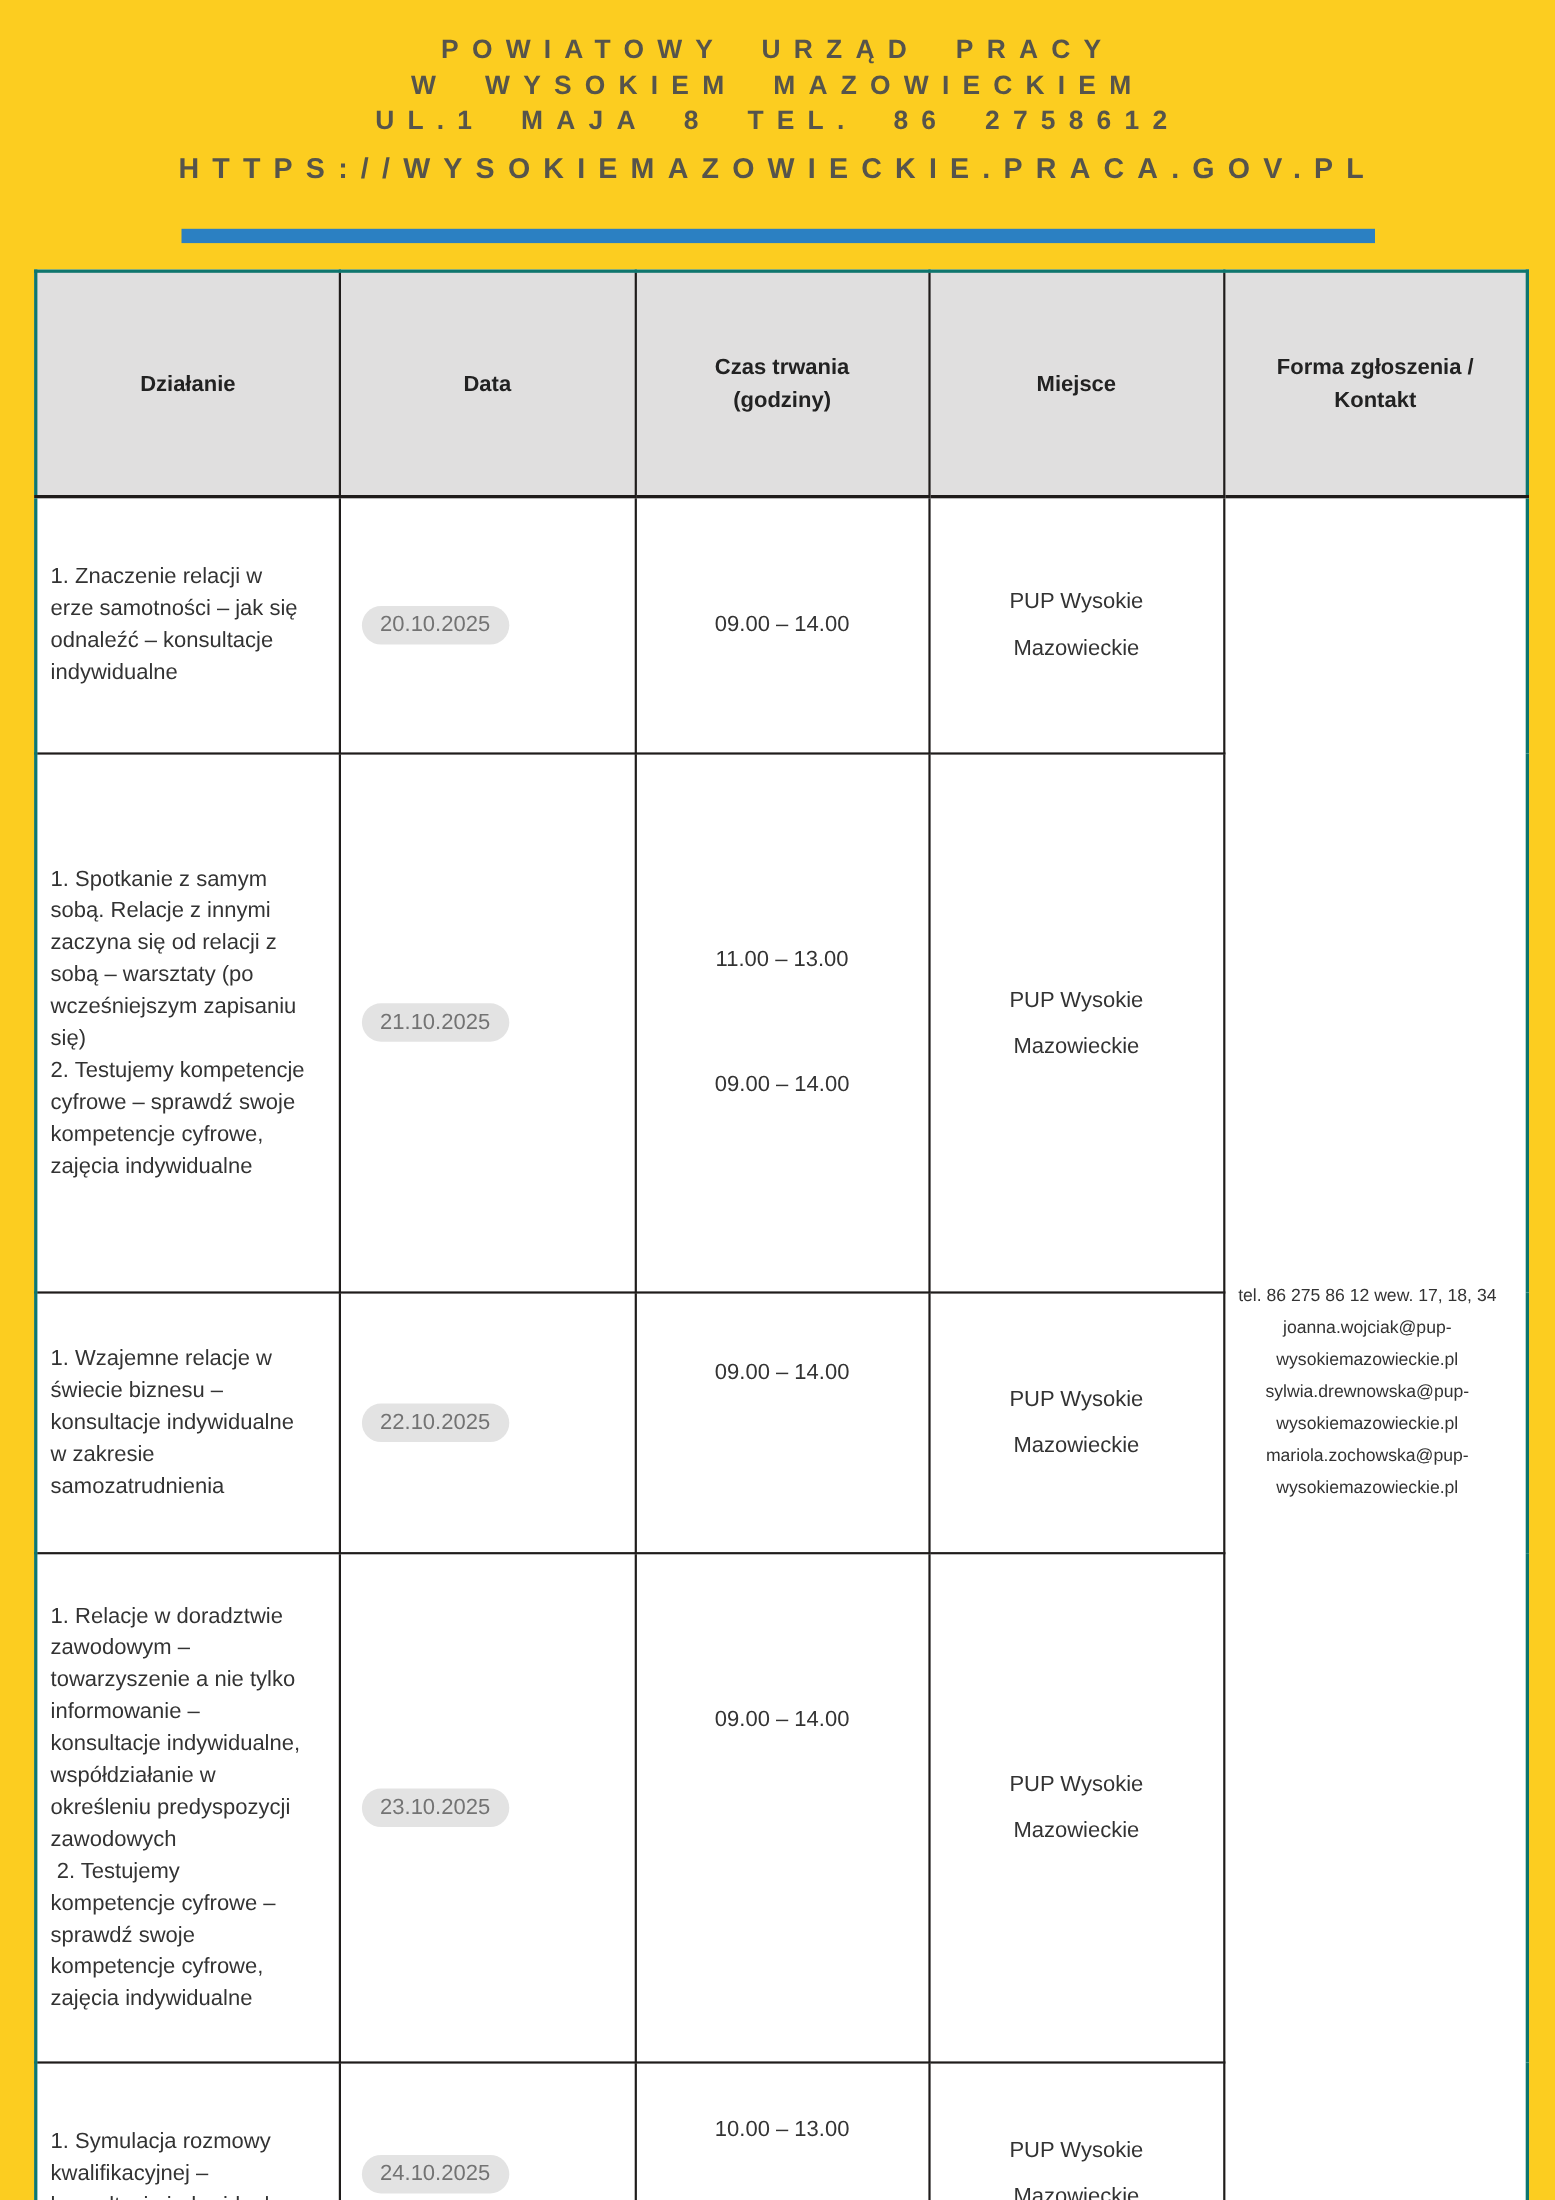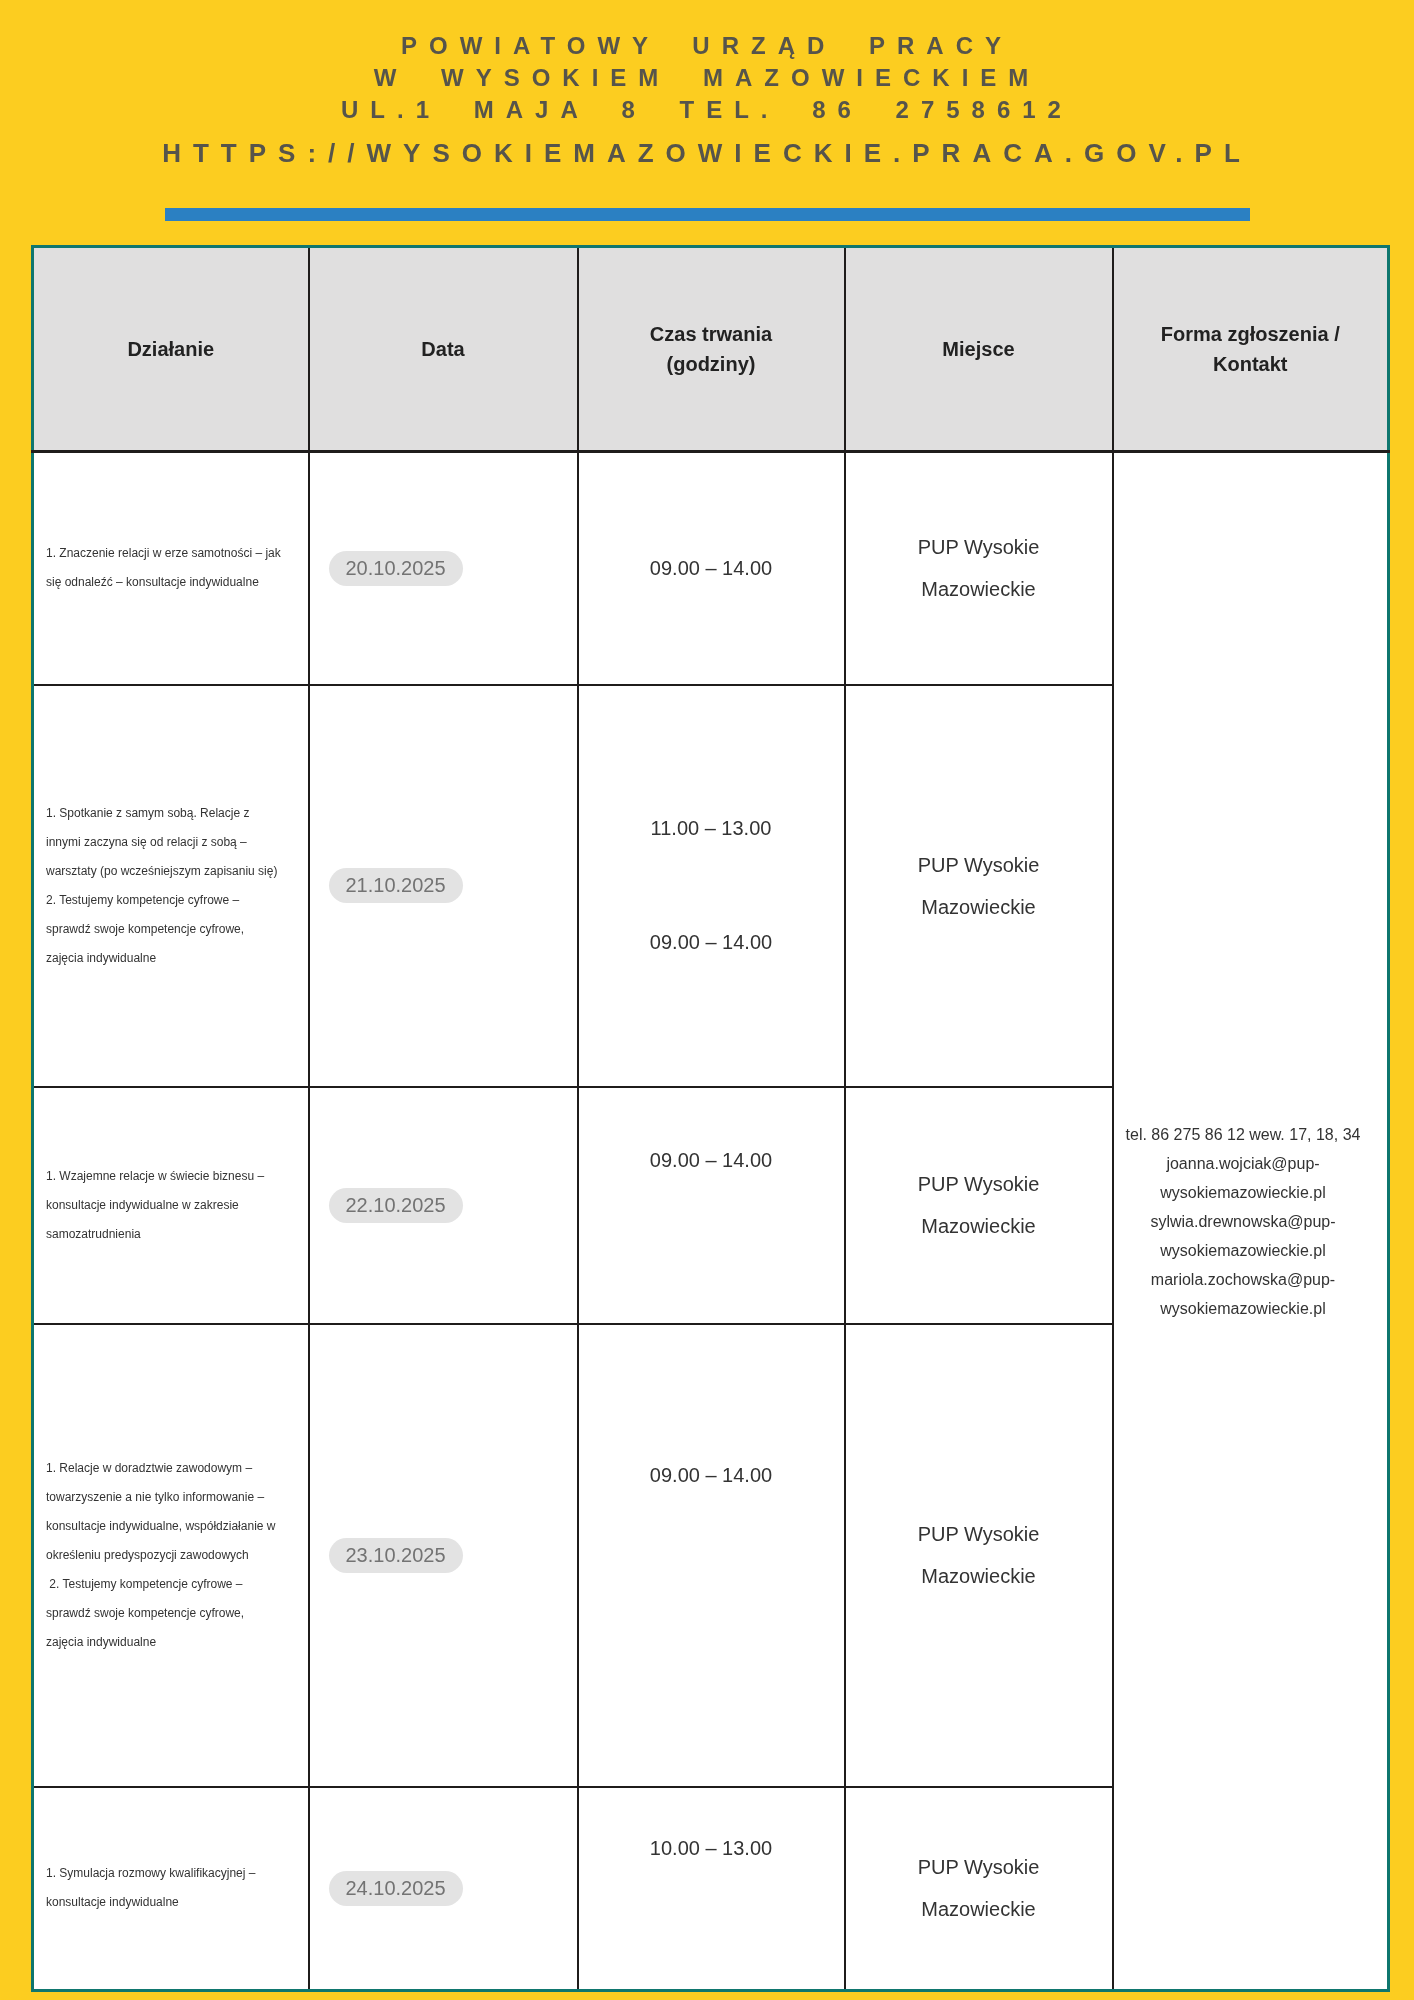--- a/index.html
+++ b/index.html
@@ -53,28 +53,28 @@
     font-size:20px;
     font-weight:bold;
     text-align:center;
     color:#222222;
     border-bottom:3px solid #1f1c1b;
   }
   th .hwrap{margin:0 auto;line-height:30px;}
   th.c3 .hwrap{max-width:150px;}
   th.c5 .hwrap{max-width:200px;}
   tr.r1{height:233px;}
-  tr.r2{height:402px;margin-left:27px;}
+  tr.r2{height:490px;margin-left:27px;}
   tr.r3{height:237px;}
   tr.r4{height:463px;}
   tr.r5{height:204px;}
   td.activity{
     text-align:left;
     padding:12px 26px 12px 12px;
-    font-size:12px;
+    font-size:20px;
     line-height:29px;
     white-space:pre-wrap;
     overflow-wrap:break-word;
   }
   td.date{
     text-align:left;
     padding-left:19px;
   }
   .pill{
     display:inline-block;

